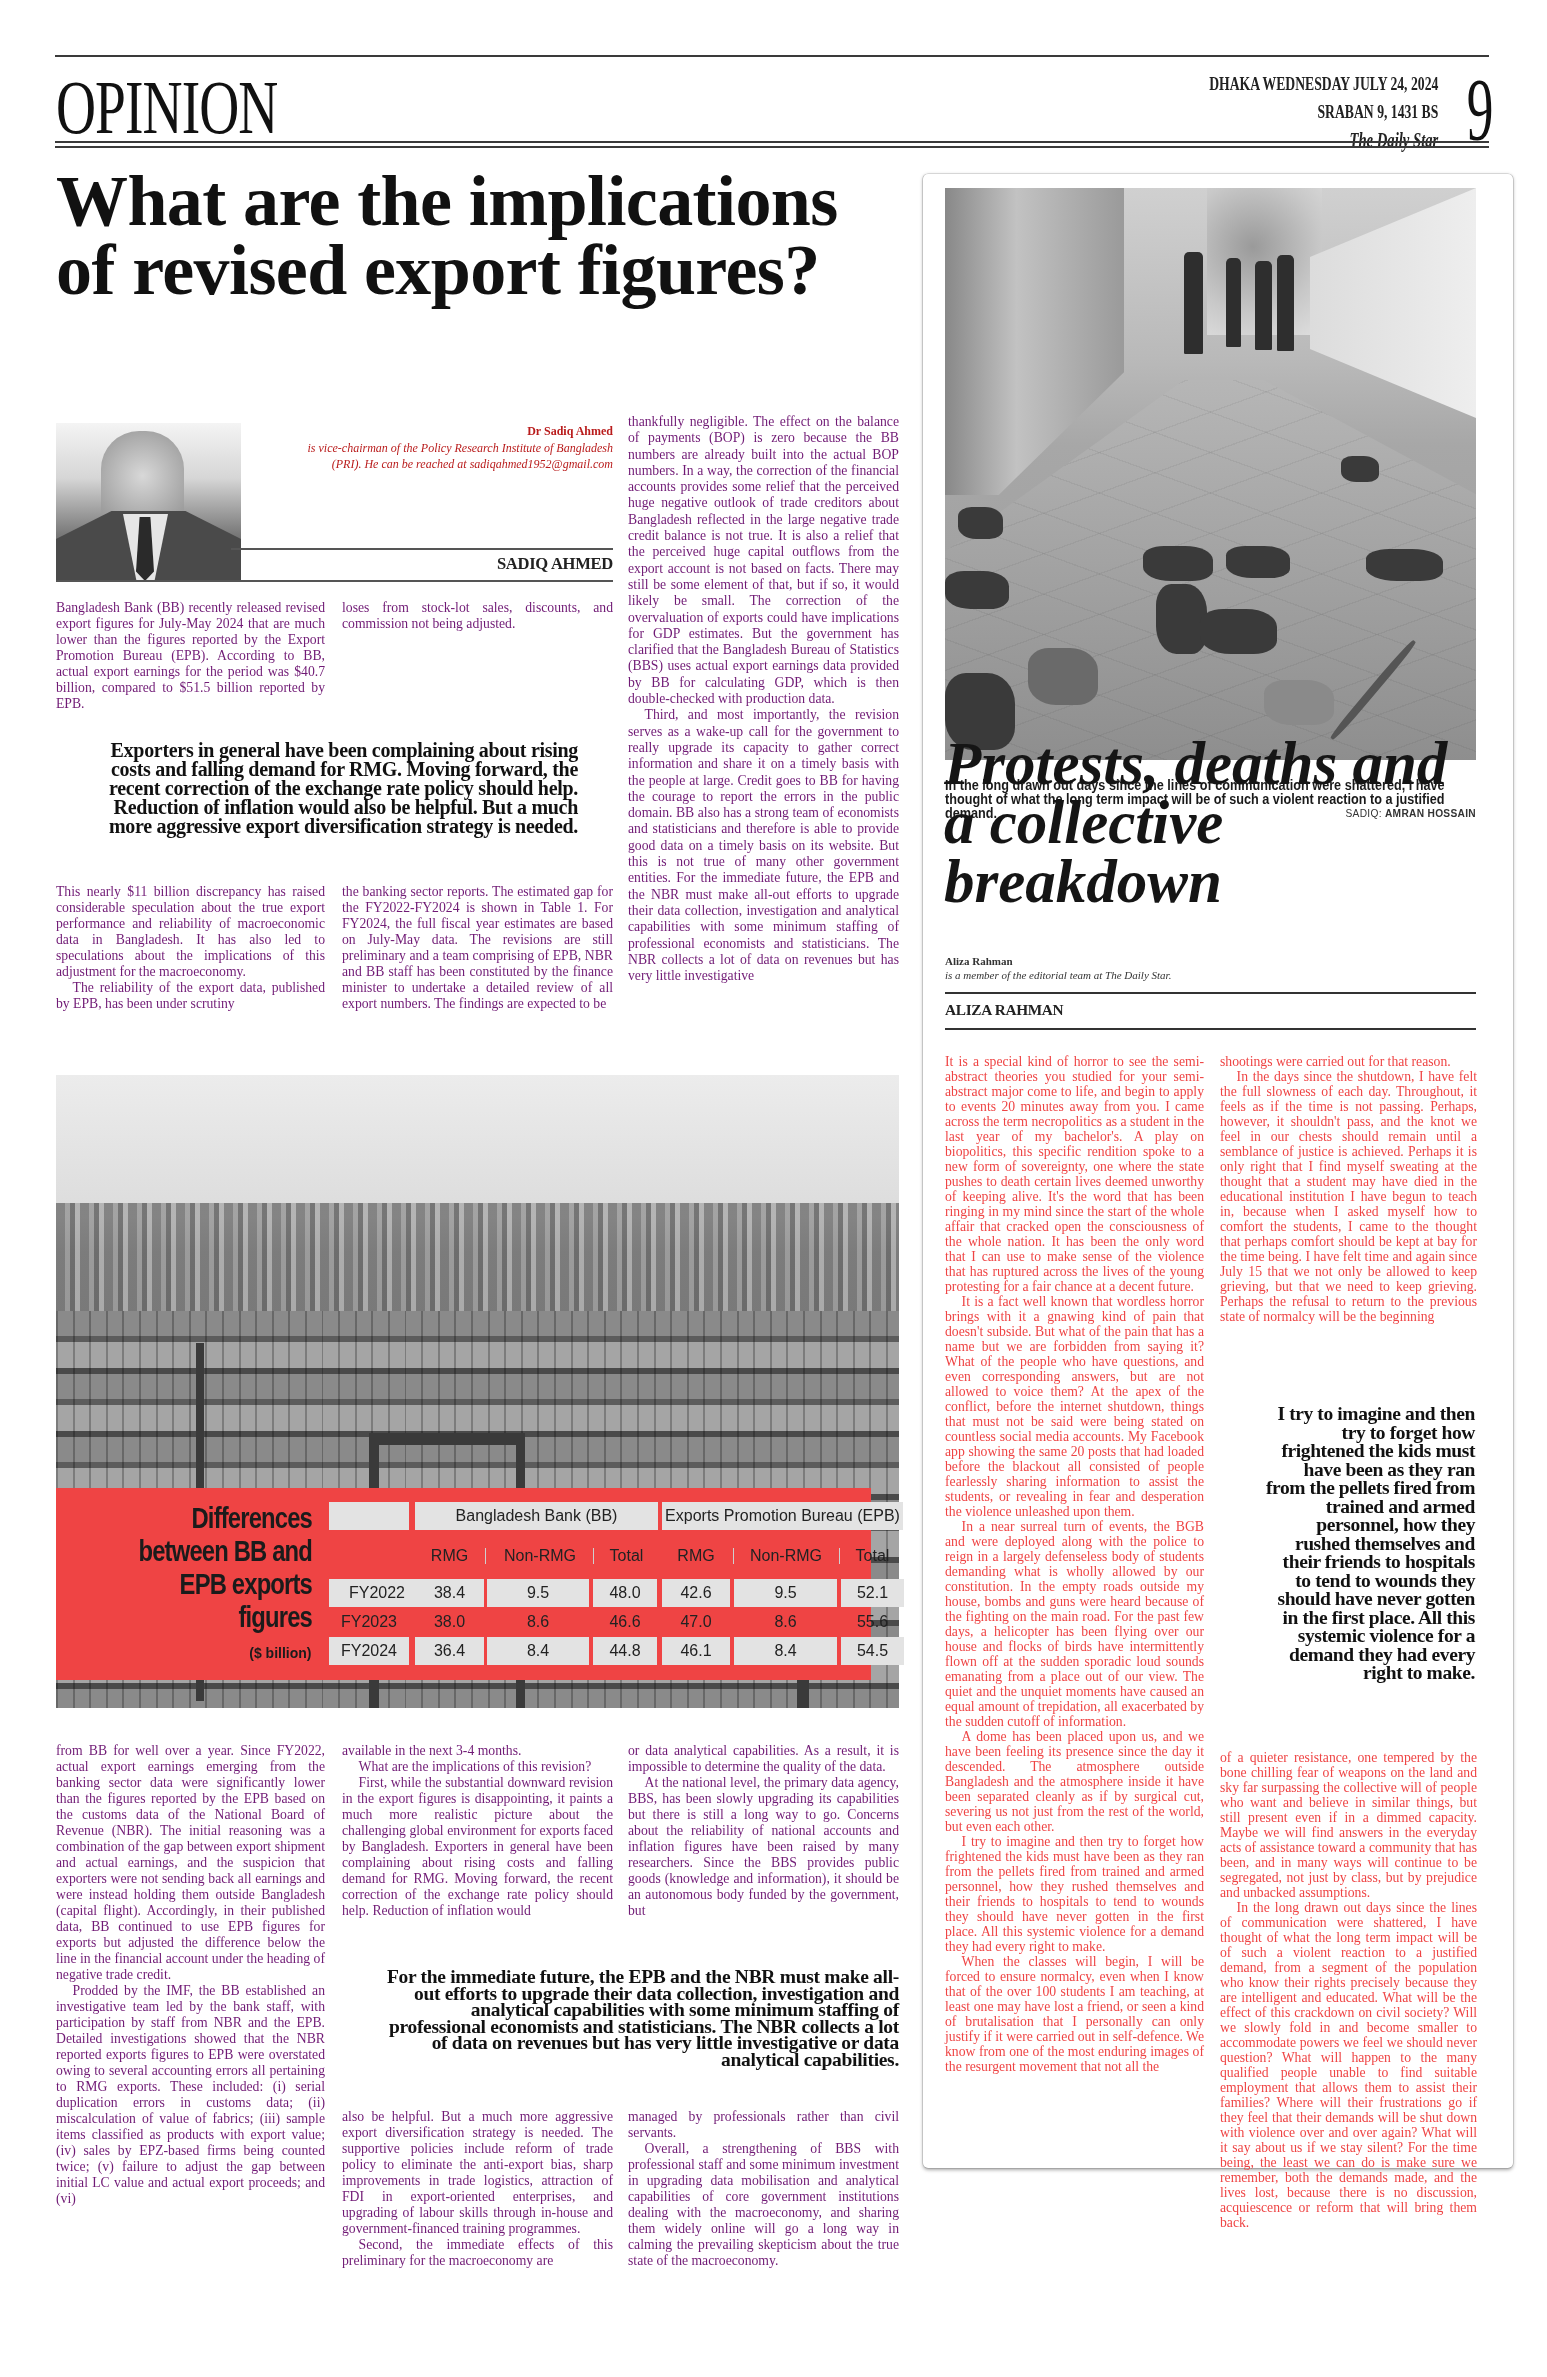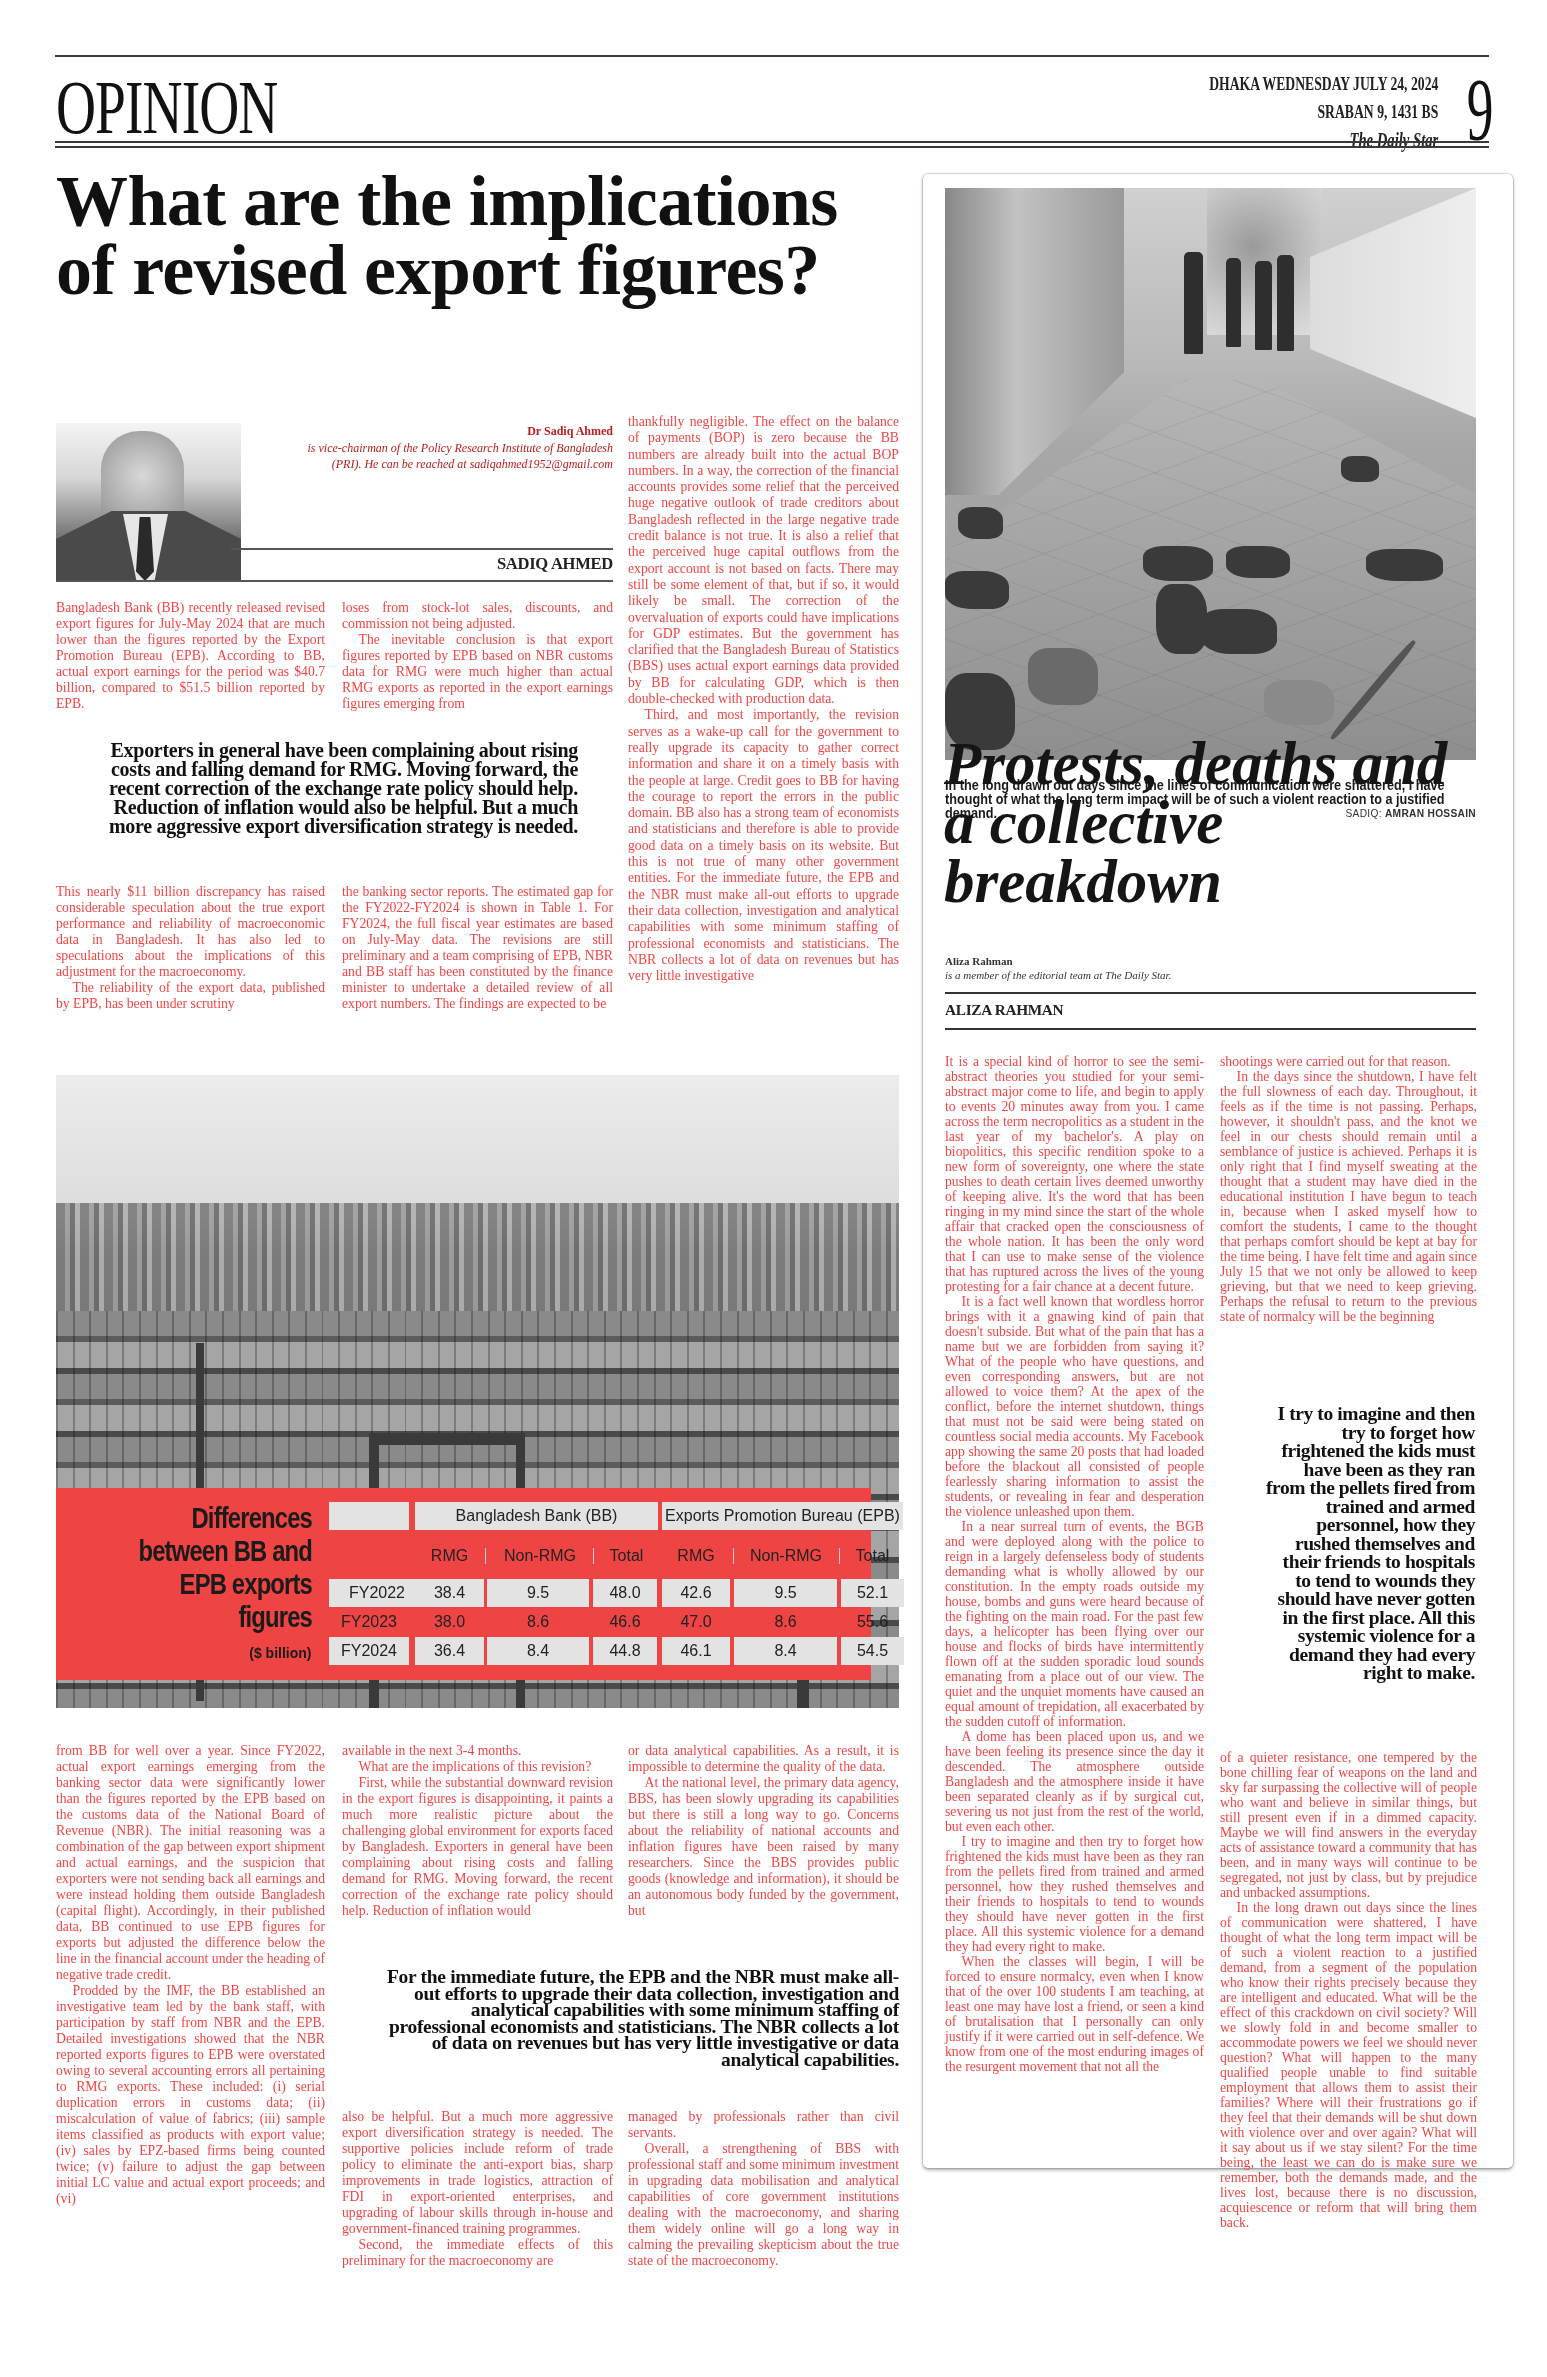--- a/index.html
+++ b/index.html
@@ -20,21 +20,21 @@
   .portrait .suit { position: absolute; left: 0; bottom: 0; width: 185px; height: 70px; background: #4a4a4a; clip-path: polygon(0 40%,30% 0,70% 0,100% 40%,100% 100%,0 100%); }
   .portrait .shirt { position: absolute; left: 67px; bottom: 0; width: 45px; height: 67px; background: #e6e6e6; clip-path: polygon(0 0,100% 0,70% 100%,30% 100%); }
   .portrait .tie { position: absolute; left: 80px; bottom: 0; width: 18px; height: 64px; background: #2a2a2a; clip-path: polygon(20% 0,80% 0,100% 85%,50% 100%,0 85%); }
 
   .author-bio { position: absolute; left: 300px; top: 423px; width: 313px; text-align: right; font-size: 12px; line-height: 16.6px; color: #b91c1c; }
   .author-bio .name { font-weight: bold; font-style: normal; display: block; }
   .author-bio .desc { font-style: italic; }
   .byline-rule { position: absolute; background: #555; height: 1.9px; }
   .byline-name { position: absolute; left: 434px; top: 554px; width: 179px; text-align: right; font-weight: bold; font-size: 16.6px; letter-spacing: -0.3px; color: #222; }
 
-  .col { position: absolute; font-size: 13.7px; line-height: 16px; text-align: justify; color: #ef4444; hyphens: auto; }
+  .col { position: absolute; font-size: 13.7px; line-height: 16px; text-align: justify; color: #701a75; hyphens: auto; }
   .col p { text-indent: 0; }
   .col p + p { text-indent: 16.6px; }
   .col p.cont { text-indent: 0; }
 
   .pullquote { position: absolute; font-family: "Liberation Serif", serif; font-weight: bold; text-align: right; color: #111; letter-spacing: -0.3px; }
 
   
   .photo-container { position: absolute; left: 56px; top: 1075px; width: 843px; height: 633px; overflow: hidden; background: linear-gradient(180deg,#e8e8e8 0%,#e2e2e2 22%,#8d8d8d 28%,#6a6a6a 40%,#7c7c7c 55%,#555 75%,#6b6b6b 100%); }
   .photo-container .sky { position: absolute; left: 0; top: 0; width: 100%; height: 140px; background: linear-gradient(180deg,#ececec,#dcdcdc); }
   .photo-container .city { position: absolute; left: 0; top: 128px; width: 100%; height: 109px; background: repeating-linear-gradient(90deg,#7a7a7a 0 9px,#9d9d9d 9px 14px,#6a6a6a 14px 19px,#b0b0b0 19px 24px); opacity: 0.9; }
@@ -111,21 +111,20 @@
 </div>
 <div class="byline-rule" style="left:231px;top:548px;width:382px;"></div>
 <div class="byline-name">SADIQ AHMED</div>
 <div class="byline-rule" style="left:56px;top:580px;width:557px;"></div>
 
 <div class="col" style="left:56px;top:600px;width:269px;">
   <p>Bangladesh Bank (BB) recently released revised export figures for July-May 2024 that are much lower than the figures reported by the Export Promotion Bureau (EPB). According to BB, actual export earnings for the period was $40.7 billion, compared to $51.5 billion reported by EPB.</p>
 </div>
 <div class="col" style="left:342px;top:600px;width:271px;">
   <p>loses from stock-lot sales, discounts, and commission not being adjusted.</p>
-  <p>The inevitable conclusion is that export figures reported by EPB based on NBR customs data for RMG were much higher than actual RMG exports as reported in the export earnings figures emerging from</p>
 </div>
 <div class="col" style="left:628px;top:414px;width:271px;line-height:16.3px;">
   <p>thankfully negligible. The effect on the balance of payments (BOP) is zero because the BB numbers are already built into the actual BOP numbers. In a way, the correction of the financial accounts provides some relief that the perceived huge negative outlook of trade creditors about Bangladesh reflected in the large negative trade credit balance is not true. It is also a relief that the perceived huge capital outflows from the export account is not based on facts. There may still be some element of that, but if so, it would likely be small. The correction of the overvaluation of exports could have implications for GDP estimates. But the government has clarified that the Bangladesh Bureau of Statistics (BBS) uses actual export earnings data provided by BB for calculating GDP, which is then double-checked with production data.</p>
   <p>Third, and most importantly, the revision serves as a wake-up call for the government to really upgrade its capacity to gather correct information and share it on a timely basis with the people at large. Credit goes to BB for having the courage to report the errors in the public domain. BB also has a strong team of economists and statisticians and therefore is able to provide good data on a timely basis on its website. But this is not true of many other government entities. For the immediate future, the EPB and the NBR must make all-out efforts to upgrade their data collection, investigation and analytical capabilities with some minimum staffing of professional economists and statisticians. The NBR collects a lot of data on revenues but has very little investigative</p>
 </div>
 
 <div class="pullquote" style="left:109px;top:741px;width:469px;font-size:20px;line-height:19px;">Exporters in general have been complaining about rising costs and falling demand for RMG. Moving forward, the recent correction of the exchange rate policy should help. Reduction of inflation would also be helpful. But a much more aggressive export diversification strategy is needed.</div>
 
 <div class="col" style="left:56px;top:884px;width:269px;">
   <p>This nearly $11 billion discrepancy has raised considerable speculation about the true export performance and reliability of macroeconomic data in Bangladesh. It has also led to speculations about the implications of this adjustment for the macroeconomy.</p>

